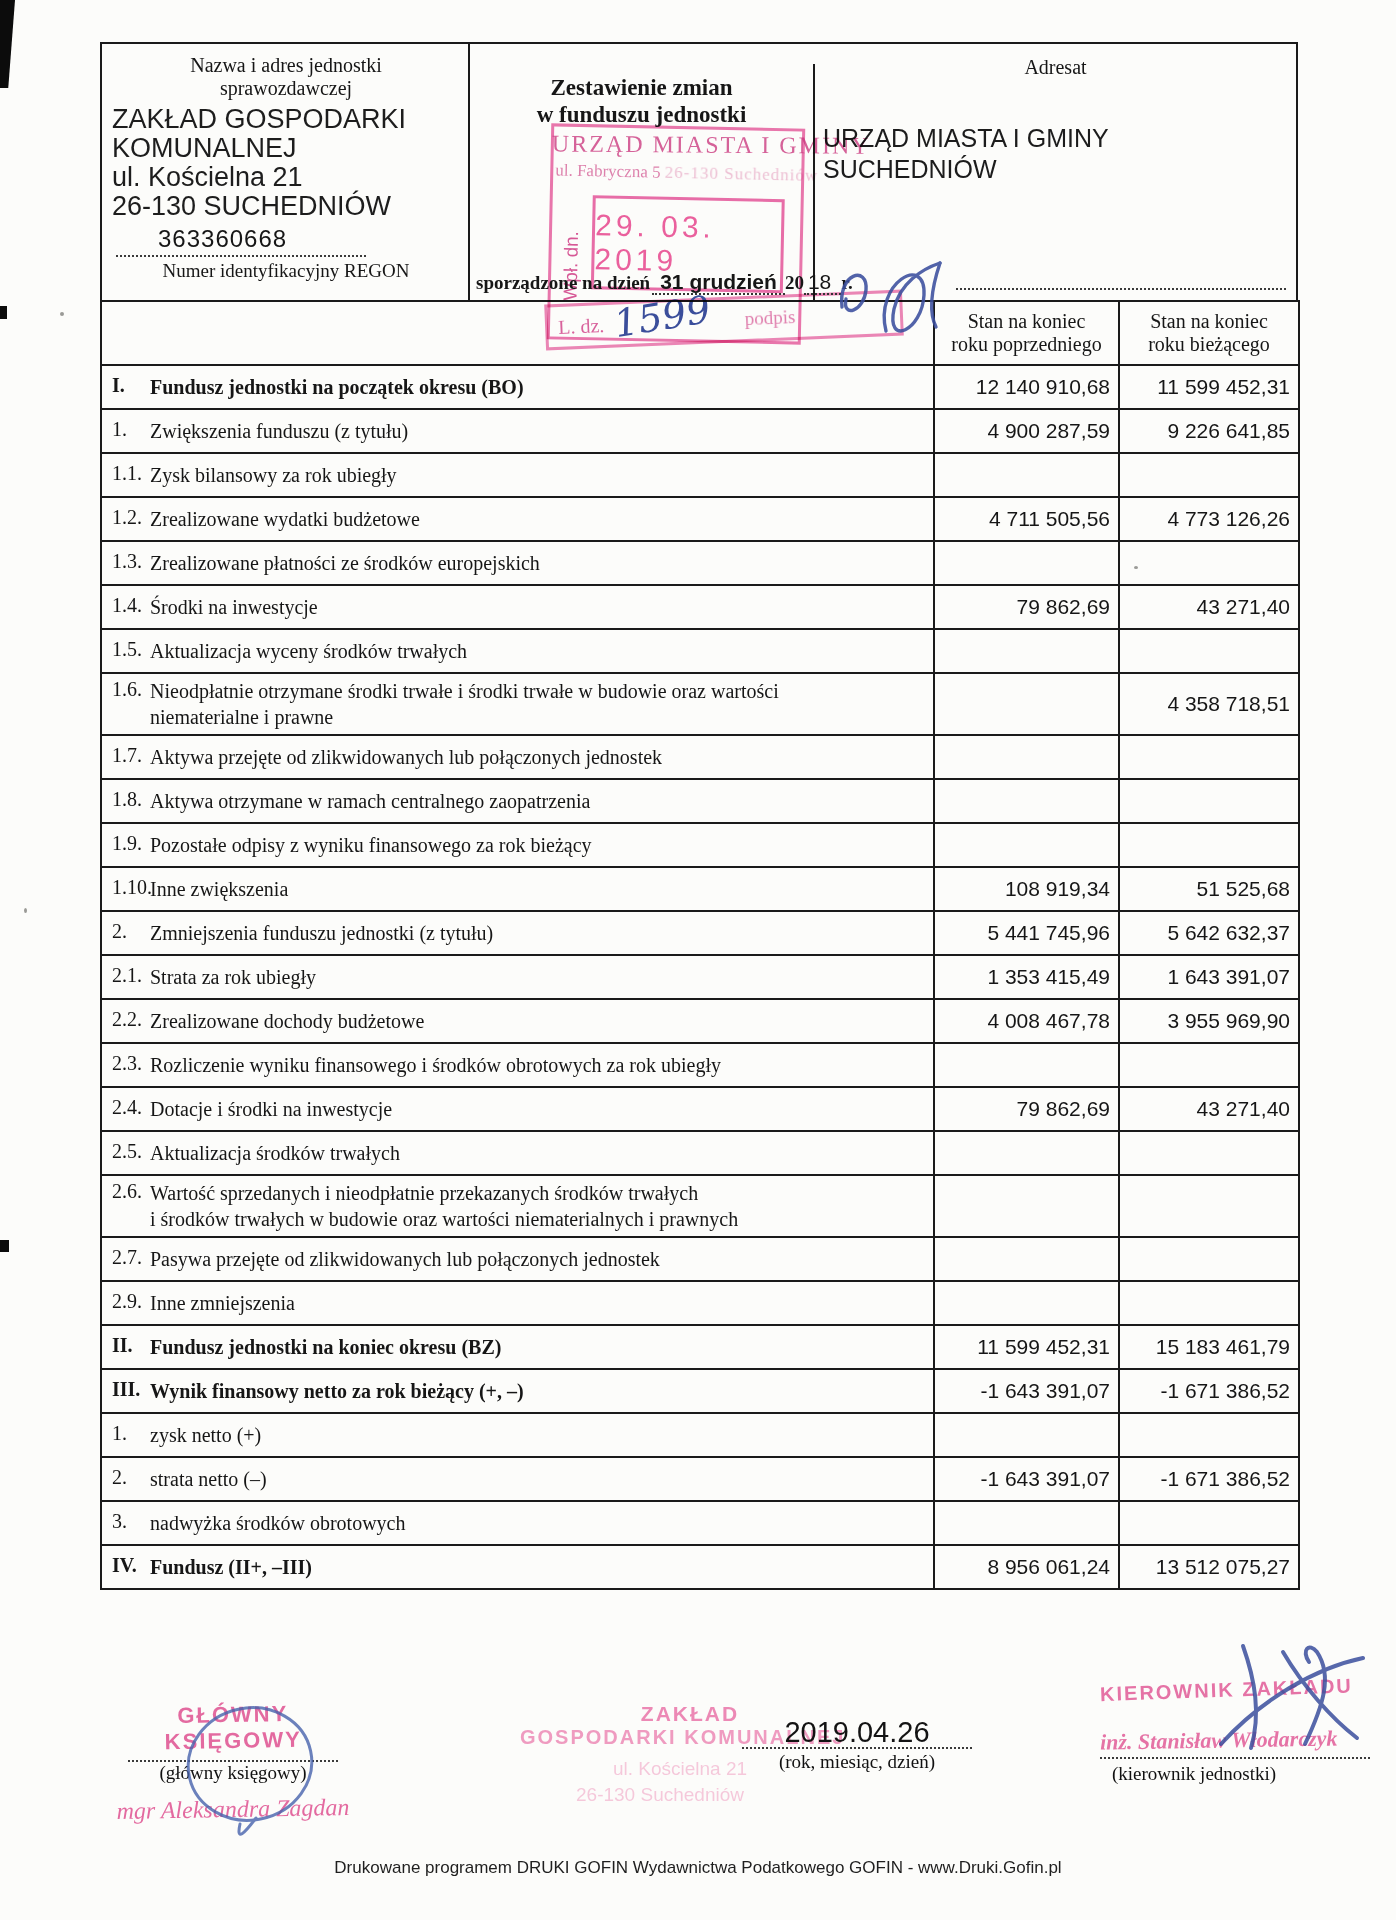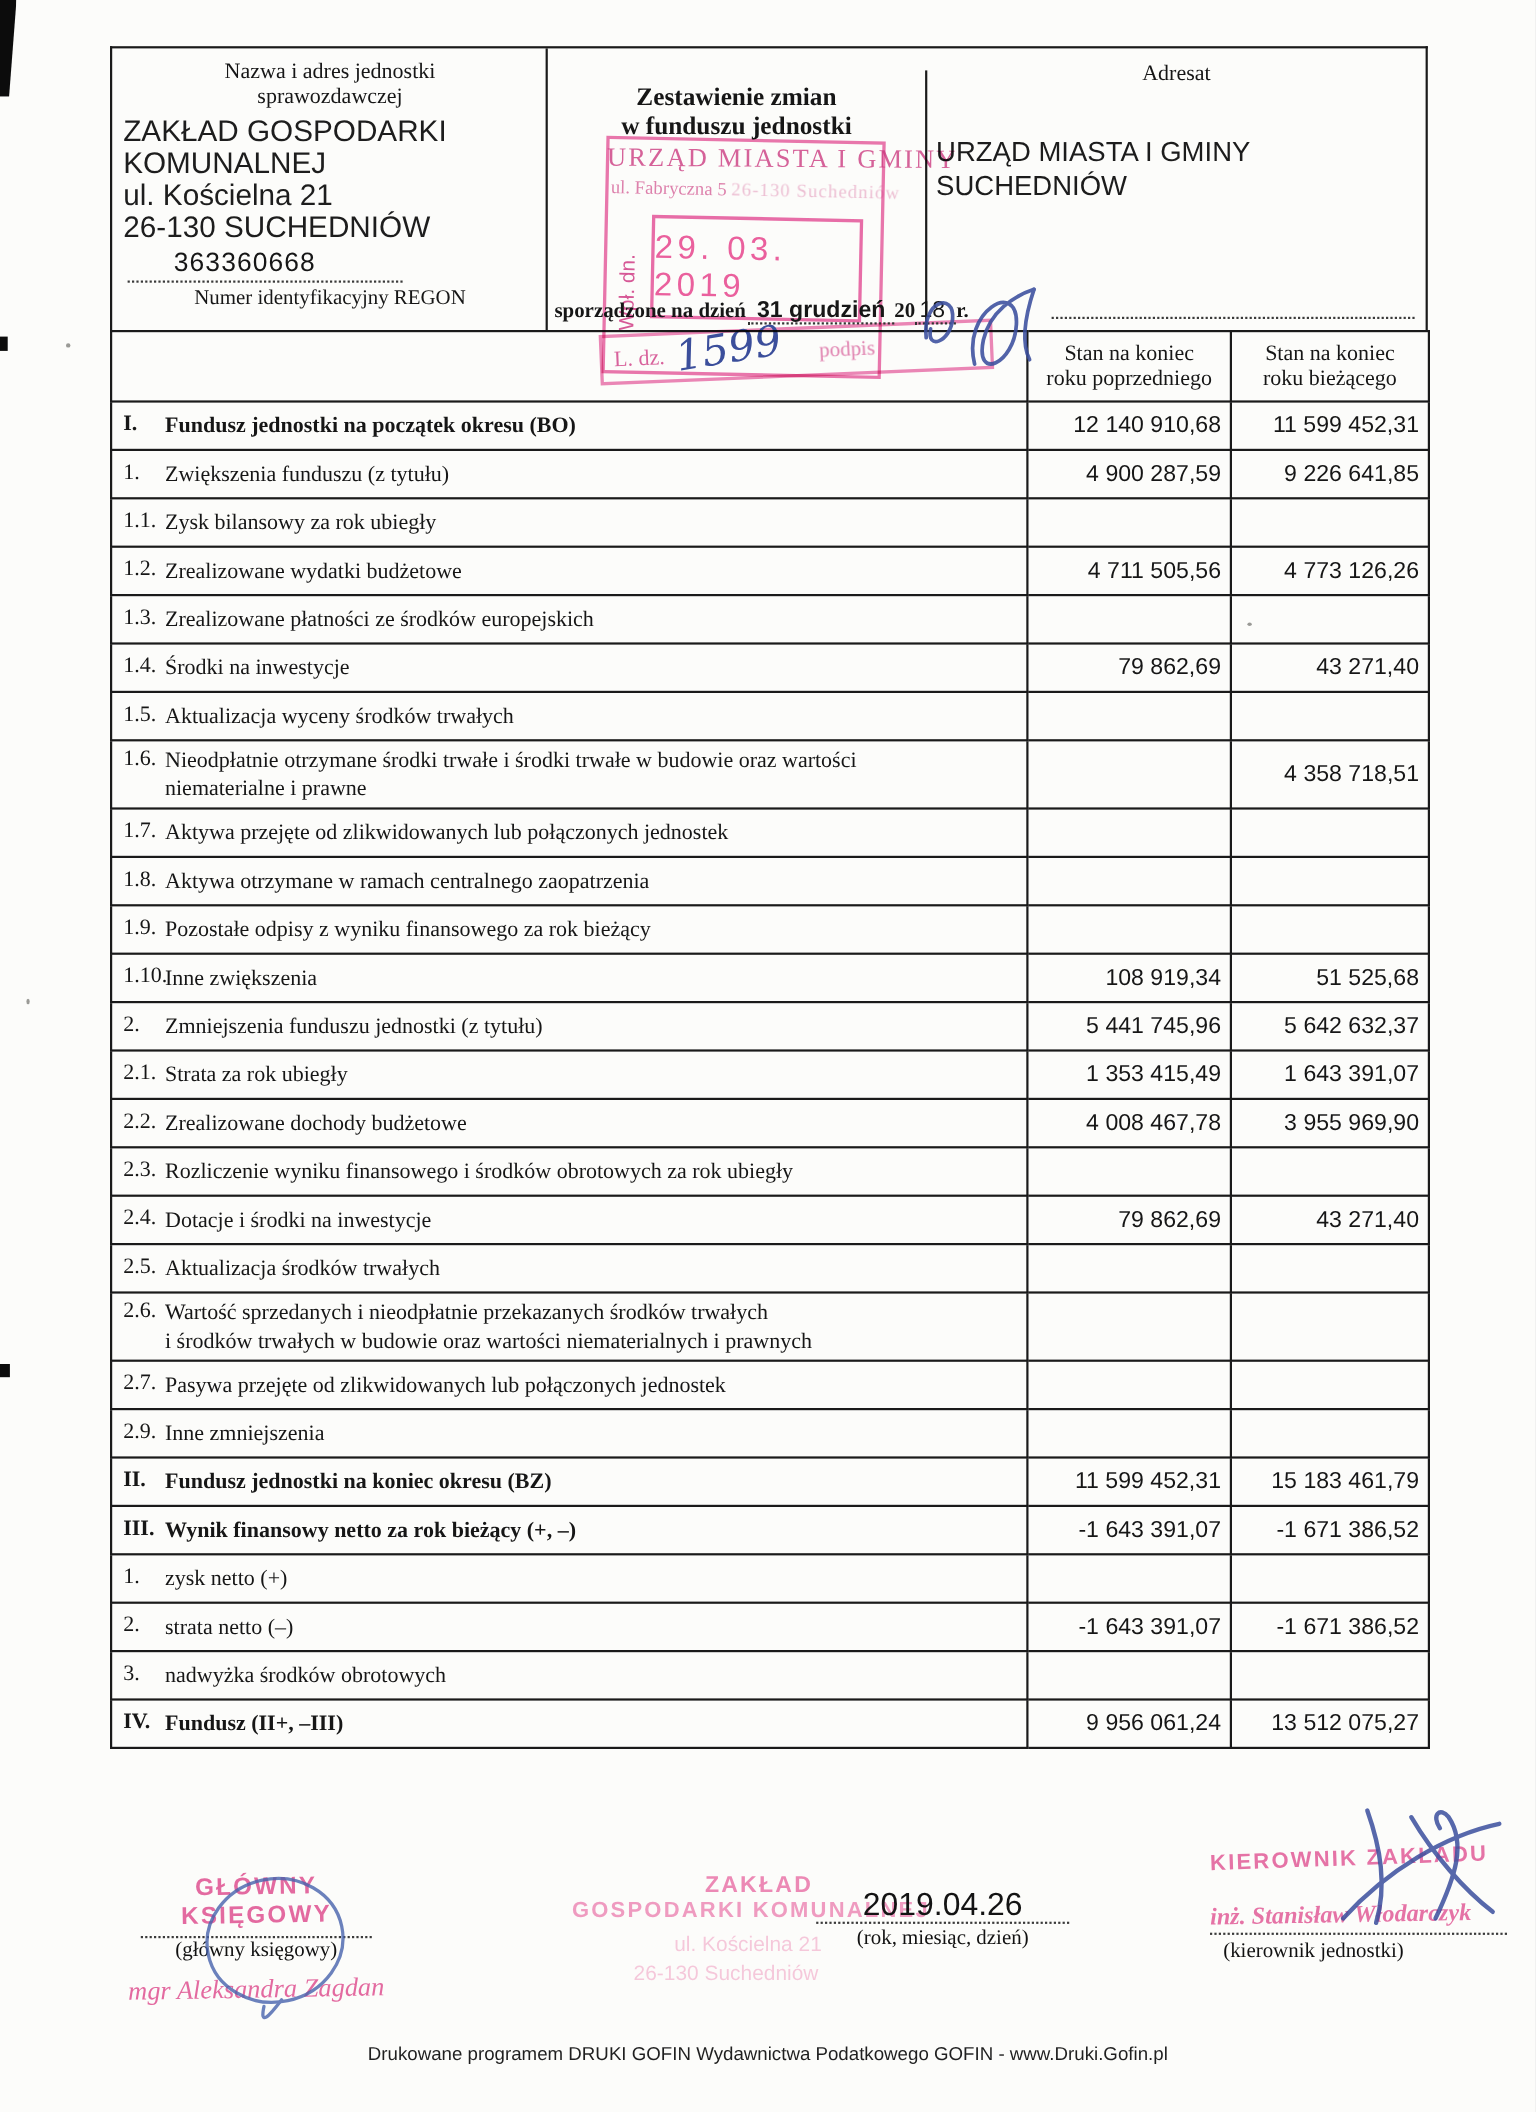--- a/index.html
+++ b/index.html
@@ -11,21 +11,21 @@
   .edge-mark{position:absolute;background:#0c0c0c;}
   .corner-mark{left:0;top:0;width:15px;height:88px;clip-path:polygon(0 0,100% 0,55% 100%,0 100%);}
   .tick1{left:0;top:306px;width:7px;height:13px;}
   .tick2{left:0;top:1240px;width:9px;height:12px;}
   .speck{position:absolute;background:#9a9a96;border-radius:50%;}
 
   
   .sheet{position:absolute;left:100px;top:42px;width:1198px;}
   .doc-header{display:flex;height:256px;border:2px solid #1a1a1a;border-bottom:none;}
   .hcell{position:relative;}
-  .hcell-left{width:396px;border-right:2px solid #1a1a1a;padding:10px 8px 0 10px;box-sizing:border-box;}
+  .hcell-left{width:368px;border-right:2px solid #1a1a1a;padding:10px 8px 0 10px;box-sizing:border-box;}
   .hcell-mid{width:345px;border-right:2px solid #1a1a1a;box-sizing:border-box;padding-top:10px;margin-top:20px;}
   .hcell-right{flex:1;padding-top:12px;box-sizing:border-box;}
   .hcap{text-align:center;font-size:20px;line-height:23px;}
   .org-name{font-size:27px;line-height:29px;margin-top:5px;color:#1d1d1d;}
   .regon-num{font-size:24px;margin:4px 0 0 46px;letter-spacing:1px;}
   .dotline{border-bottom:2px dotted #3a3a3a;}
   .regon-dots{width:250px;margin:2px 0 3px 4px;}
   .regon-cap{text-align:center;font-size:19px;}
   .doc-title{font-weight:bold;font-size:23px;line-height:27px;text-align:center;}
   .prepared{position:absolute;left:6px;bottom:6px;white-space:nowrap;font-size:19px;font-weight:bold;z-index:4;}
@@ -296,21 +296,21 @@
             <td class="c-val">-1 643 391,07</td>
             <td class="c-val">-1 671 386,52</td>
           </tr>
           <tr>
             <td class="c-label"><span class="row-num">3.</span><span class="row-label">nadwyżka środków obrotowych</span></td>
             <td class="c-val"></td>
             <td class="c-val"></td>
           </tr>
           <tr class="bold-row">
             <td class="c-label"><span class="row-num">IV.</span><span class="row-label">Fundusz (II+, –III)</span></td>
-            <td class="c-val">9 956 061,24</td>
+            <td class="c-val">8 956 061,24</td>
             <td class="c-val">13 512 075,27</td>
           </tr>
         </tbody>
     </table>
   </div>
 
   <div class="ink stamp-main">
     <div class="stamp-org">URZĄD MIASTA I GMINY</div>
     <div class="stamp-street">
       <span>ul. Fabryczna 5</span>

